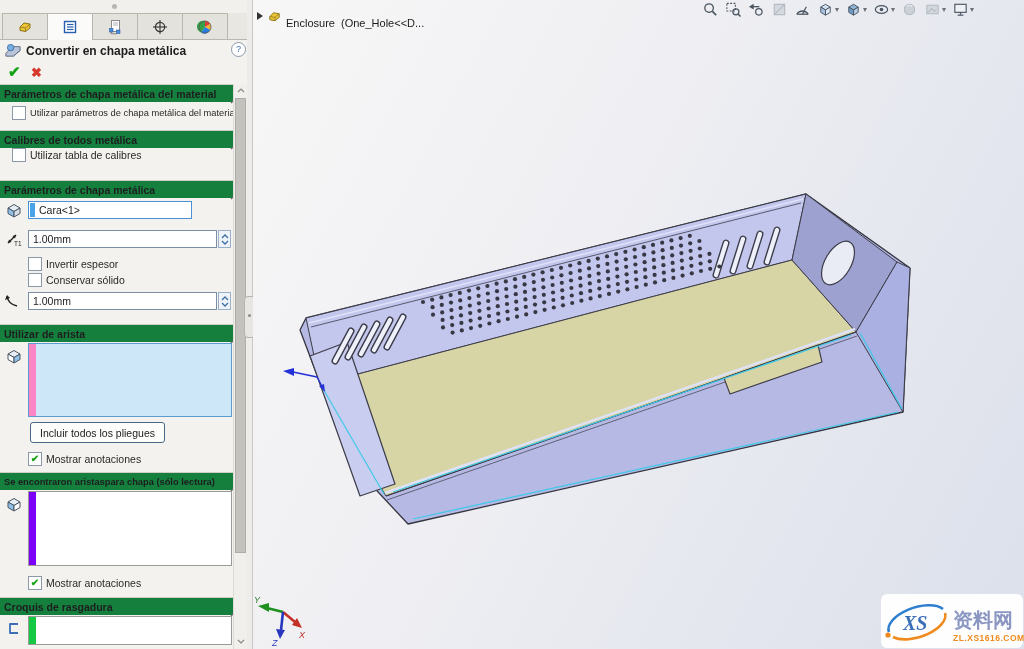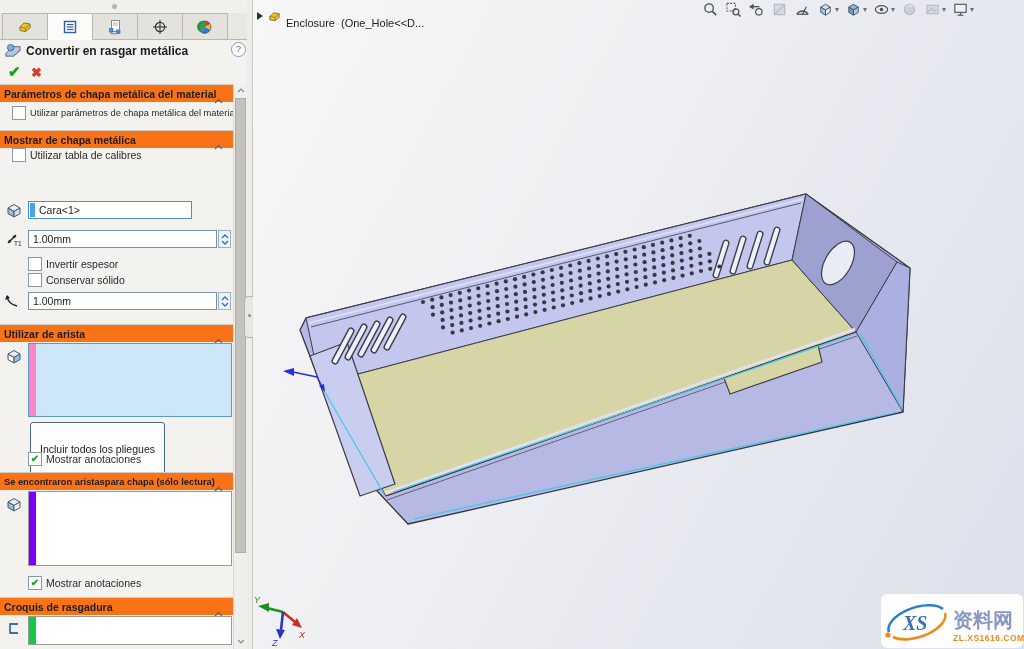--- a/index.html
+++ b/index.html
@@ -13,40 +13,40 @@
   .tab{width:44px;height:25px;border:1px solid #b9b6ae;border-bottom:none;background:#e4e2dc;display:flex;align-items:center;justify-content:center;margin-left:-1px;}
   .tab:first-child{margin-left:2px;}
   .tab.active{background:#fbfbfa;height:26px;}
   #pm-header{position:absolute;left:0;top:40px;width:247px;height:22px;}
   #pm-title{position:absolute;left:26px;top:4px;font-size:12px;font-weight:bold;color:#1c1c1c;white-space:nowrap;}
   #help-btn{position:absolute;left:231px;top:2px;width:13px;height:13px;border:1px solid #8a9aaa;border-radius:50%;
             font-size:9px;color:#3a6fb8;text-align:center;line-height:13px;background:#fff;}
   #okrow{position:absolute;left:0;top:61px;width:233px;height:23px;border-bottom:1px solid #d2d0ca;}
   .okglyph{position:absolute;top:2px;font-weight:bold;}
   
-  .sec-h{position:absolute;left:0;width:233px;height:17px;border-top:1px solid #cfcdc6;background:#f97316;}
+  .sec-h{position:absolute;left:0;width:233px;height:17px;border-top:1px solid #cfcdc6;background:#15803d;padding-left:16px;}
   .sec-h .t{position:absolute;left:4px;top:3px;font-size:10.5px;font-weight:bold;color:#1d1d1f;white-space:nowrap;}
   .sec-h .chev{position:absolute;right:10px;top:5px;}
   .sec-h.small .t{font-size:9.3px;top:4px;}
   .cbrow{position:absolute;display:flex;align-items:center;}
   .cb{width:12px;height:12px;background:#fff;border:1px solid #8a98a8;display:inline-flex;align-items:center;justify-content:center;flex:none;}
   .cb .ck{font-size:10px;font-weight:bold;color:#17a317;line-height:10px;margin-top:-1px;}
   .cbl{font-size:10.5px;color:#2a2a2a;margin-left:4px;white-space:nowrap;}
   .cbl.small{font-size:9.3px;}
   .field{position:absolute;height:18px;background:#fff;border:1px solid #7a8ea6;box-sizing:border-box;font-size:10.5px;color:#1c1c1c;display:flex;align-items:center;}
   .field.sel{border-color:#4a90d4;}
   .selstrip{width:5px;height:14px;background:#4aa3e8;margin:0 4px 0 1px;flex:none;}
   .spin{position:absolute;width:13px;height:18px;background:#eef3f9;border:1px solid #9ab0c8;box-sizing:border-box;
         display:flex;flex-direction:column;align-items:center;justify-content:center;gap:1px;}
   .rowicon{position:absolute;width:18px;height:18px;}
   .listbox{position:absolute;box-sizing:border-box;display:flex;}
   .listbox .bar{width:7px;height:100%;flex:none;}
   #bendsbox{background:#cde7f9;border:1px solid #5b9bd0;}
   #ripbox,#sketchbox{background:#fff;border:1px solid #9a9a96;}
-  #collect-btn{position:absolute;left:30px;top:422px;height:19px;padding:16px 9px;background:#fdfdfc;border:1px solid #4a6785;border-radius:3px;
+  #collect-btn{position:absolute;left:30px;top:422px;height:19px;padding:0 9px;background:#fdfdfc;border:1px solid #4a6785;border-radius:3px;
                font-size:10.5px;color:#1b1b1b;display:flex;align-items:center;}
   
   #pscroll{position:absolute;left:233px;top:84px;width:14px;height:565px;background:#f0efeb;border-left:1px solid #dddbd5;box-sizing:border-box;}
   #pthumb{position:absolute;left:1px;top:14px;width:11px;height:455px;background:#c4c2bd;border:1px solid #aeaca6;box-sizing:border-box;}
   .scrollarrow{position:absolute;left:0;width:13px;height:13px;display:flex;align-items:center;justify-content:center;}
   #splitter{position:absolute;left:247px;top:0;width:6px;height:649px;background:#edecea;border-right:1px solid #cac8c2;box-sizing:border-box;}
   #split-handle{position:absolute;left:244px;top:296px;width:10px;height:40px;background:#e8e6e2;border:1px solid #b5b3ad;border-radius:4px;}
   #split-handle .dot{position:absolute;left:3px;top:17px;width:3px;height:3px;border-radius:50%;background:#8f8d88;}
   
   #gfx{position:absolute;left:253px;top:0;width:771px;height:649px;
@@ -111,51 +111,57 @@
         </svg>
       </div>
     </div>
 
     <div id="pm-header">
       <svg class="rowicon" style="left:4px;top:1px" width="19" height="19" viewBox="0 0 19 19">
         <path d="M2 13 L9 6 L17 6 L17 10 L10 16 L2 16 Z" fill="#b9c4d8" stroke="#5a6a80" stroke-width="1"></path>
         <circle cx="7" cy="7" r="3.4" fill="#7aaede" stroke="#3a6ca8" stroke-width="0.9"></circle>
         <path d="M10 16 L17 10" fill="none" stroke="#5a6a80" stroke-width="0.8"></path>
       </svg>
-      <span id="pm-title">Convertir en rasgar metálica</span>
+      <span id="pm-title">Convertir en chapa metálica</span>
       <span id="help-btn">?</span>
     </div>
 
     <div id="okrow">
       <span class="okglyph" style="left:8px;color:#17a317;font-size:15px">✔</span>
       <span class="okglyph" style="left:31px;color:#d63a2e;font-size:13px;top:4px">✖</span>
     </div>
 
     <div class="sec-h" style="top:84px">
       <span class="t">Parámetros de chapa metálica del material</span>
       <span class="chev"><svg width="9" height="6" viewBox="0 0 9 6">
             <polyline points="1,5 4.5,1.5 8,5" fill="none" stroke="#666" stroke-width="1.3"></polyline>
           </svg></span>
     </div>
     <div class="cbrow" style="left:12px;top:106px">
       <span class="cb"></span>
       <span class="cbl small">Utilizar parámetros de chapa metálica del material</span>
     </div>
 
     <div class="sec-h" style="top:130px">
-      <span class="t">Mostrar de chapa metálica</span>
+      <span class="t">Calibres de todos metálica</span>
       <span class="chev"><svg width="9" height="6" viewBox="0 0 9 6">
             <polyline points="1,5 4.5,1.5 8,5" fill="none" stroke="#666" stroke-width="1.3"></polyline>
           </svg></span>
     </div>
     <div class="cbrow" style="left:12px;top:148px">
       <span class="cb"></span>
       <span class="cbl">Utilizar tabla de calibres</span>
     </div>
 
+    <div class="sec-h" style="top:180px">
+      <span class="t">Parámetros de chapa metálica</span>
+      <span class="chev"><svg width="9" height="6" viewBox="0 0 9 6">
+            <polyline points="1,5 4.5,1.5 8,5" fill="none" stroke="#666" stroke-width="1.3"></polyline>
+          </svg></span>
+    </div>
     <svg class="rowicon" style="left:5px;top:201px" width="18" height="18" viewBox="0 0 18 18">
       <polygon points="3,7 9,3.5 15,7 9,10.5" fill="#e8eef6" stroke="#4a5560" stroke-width="1"></polygon>
       <polygon points="3,7 9,10.5 9,16 3,12.5" fill="#8fc1ea" stroke="#4a5560" stroke-width="1"></polygon>
       <polygon points="15,7 9,10.5 9,16 15,12.5" fill="#d6dde8" stroke="#4a5560" stroke-width="1"></polygon>
     </svg>
     <div class="field sel" style="left:28px;top:201px;width:164px">
       <span class="selstrip"></span>
       <span>Cara&lt;1&gt;</span>
     </div>
     <svg class="rowicon" style="left:4px;top:230px" width="18" height="18" viewBox="0 0 18 18">

